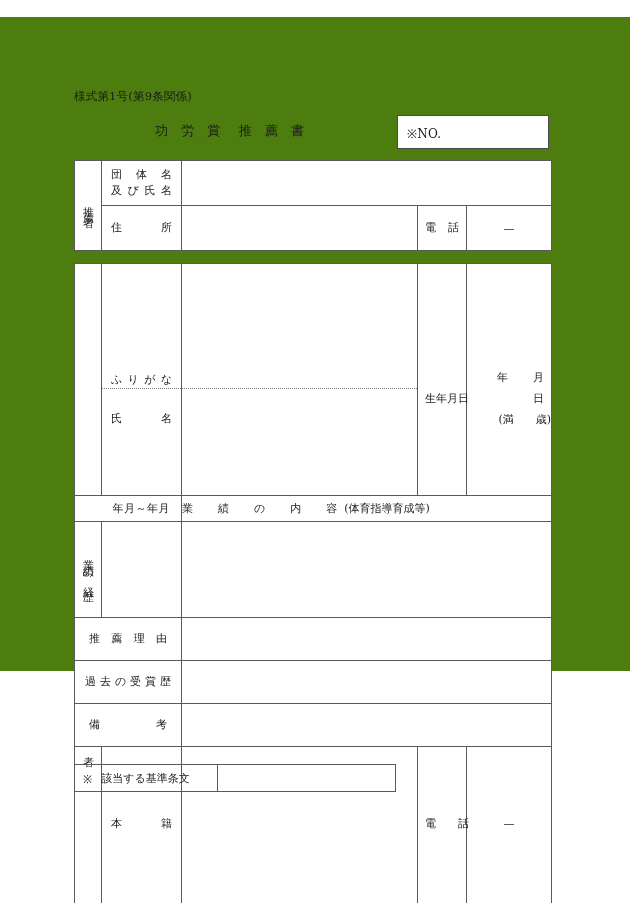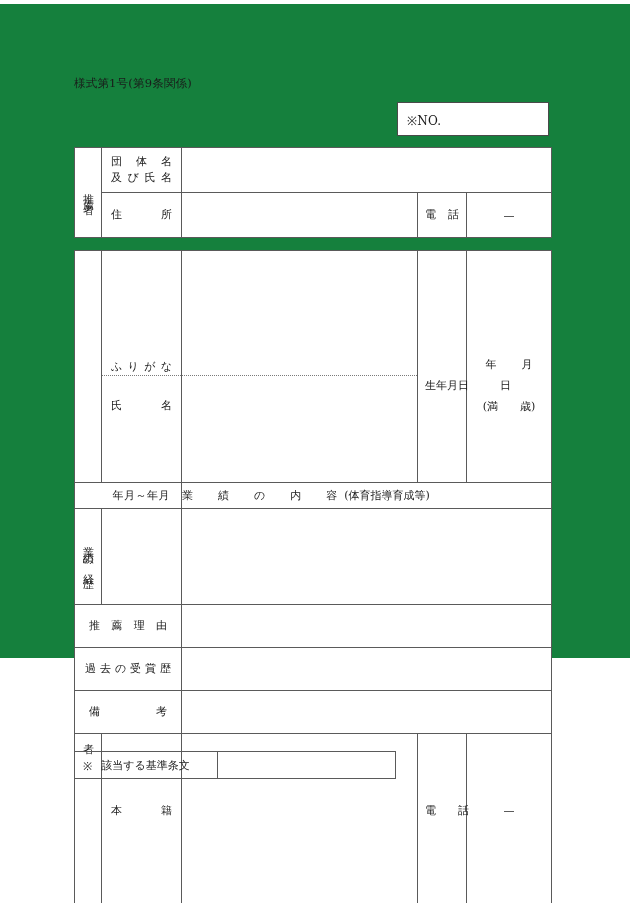--- a/index.html
+++ b/index.html
@@ -10,24 +10,24 @@
   body {
     width: 630px;
     height: 903px;
     font-family: "DejaVu Serif", "Liberation Serif", serif;
     color: #1a1a1a;
     position: relative;
     overflow: hidden;
   }
   .page {
     position: absolute;
-    left: 0; top: 4px;
+    left: 0; top: 17px;
     width: 630px;
     height: 654px;
-    background: #15803d;
+    background: #4d7c0f;
   }
 
   
   .form-no {
     position: absolute;
     left: 74px;
     top: 72px;
     font-size: 11.5px;
     letter-spacing: 0.2px;
     white-space: nowrap;
@@ -124,21 +124,21 @@
   }
   .furi-top {
     height: 17px;
     border-bottom: 1px dotted #7a7a7a;
     box-sizing: border-box;
   }
   .furi-bottom {
     height: 37px;
   }
   .dob-cell {
-    text-align: center;
+    text-align: right;
     font-size: 11px;
     line-height: 1.9;
     padding: 3px 10px;
   }
   .dob-line1 { letter-spacing: 7px; display: block; text-indent: 7px;}
   .dob-line2 { letter-spacing: 0px; display: block; }
   .years-cell {
     position: relative;
   }
 
@@ -191,20 +191,23 @@
     white-space: nowrap;
   }
 </style>
 </head>
 <body>
 
 <div class="page">
 
   <div class="form-no">様式第1号(第9条関係)</div>
 
+  <div class="doc-title">
+    <span>功 労 賞</span><span class="gap"></span><span>推 薦 書</span>
+  </div>
 
   <div class="no-box">
     <span class="no-box-label">※NO.</span>
   </div>
 
   <table class="tbl" id="tbl-recommender">
     <colgroup>
       <col style="width:27px">
       <col style="width:80px">
       <col style="width:236px">

